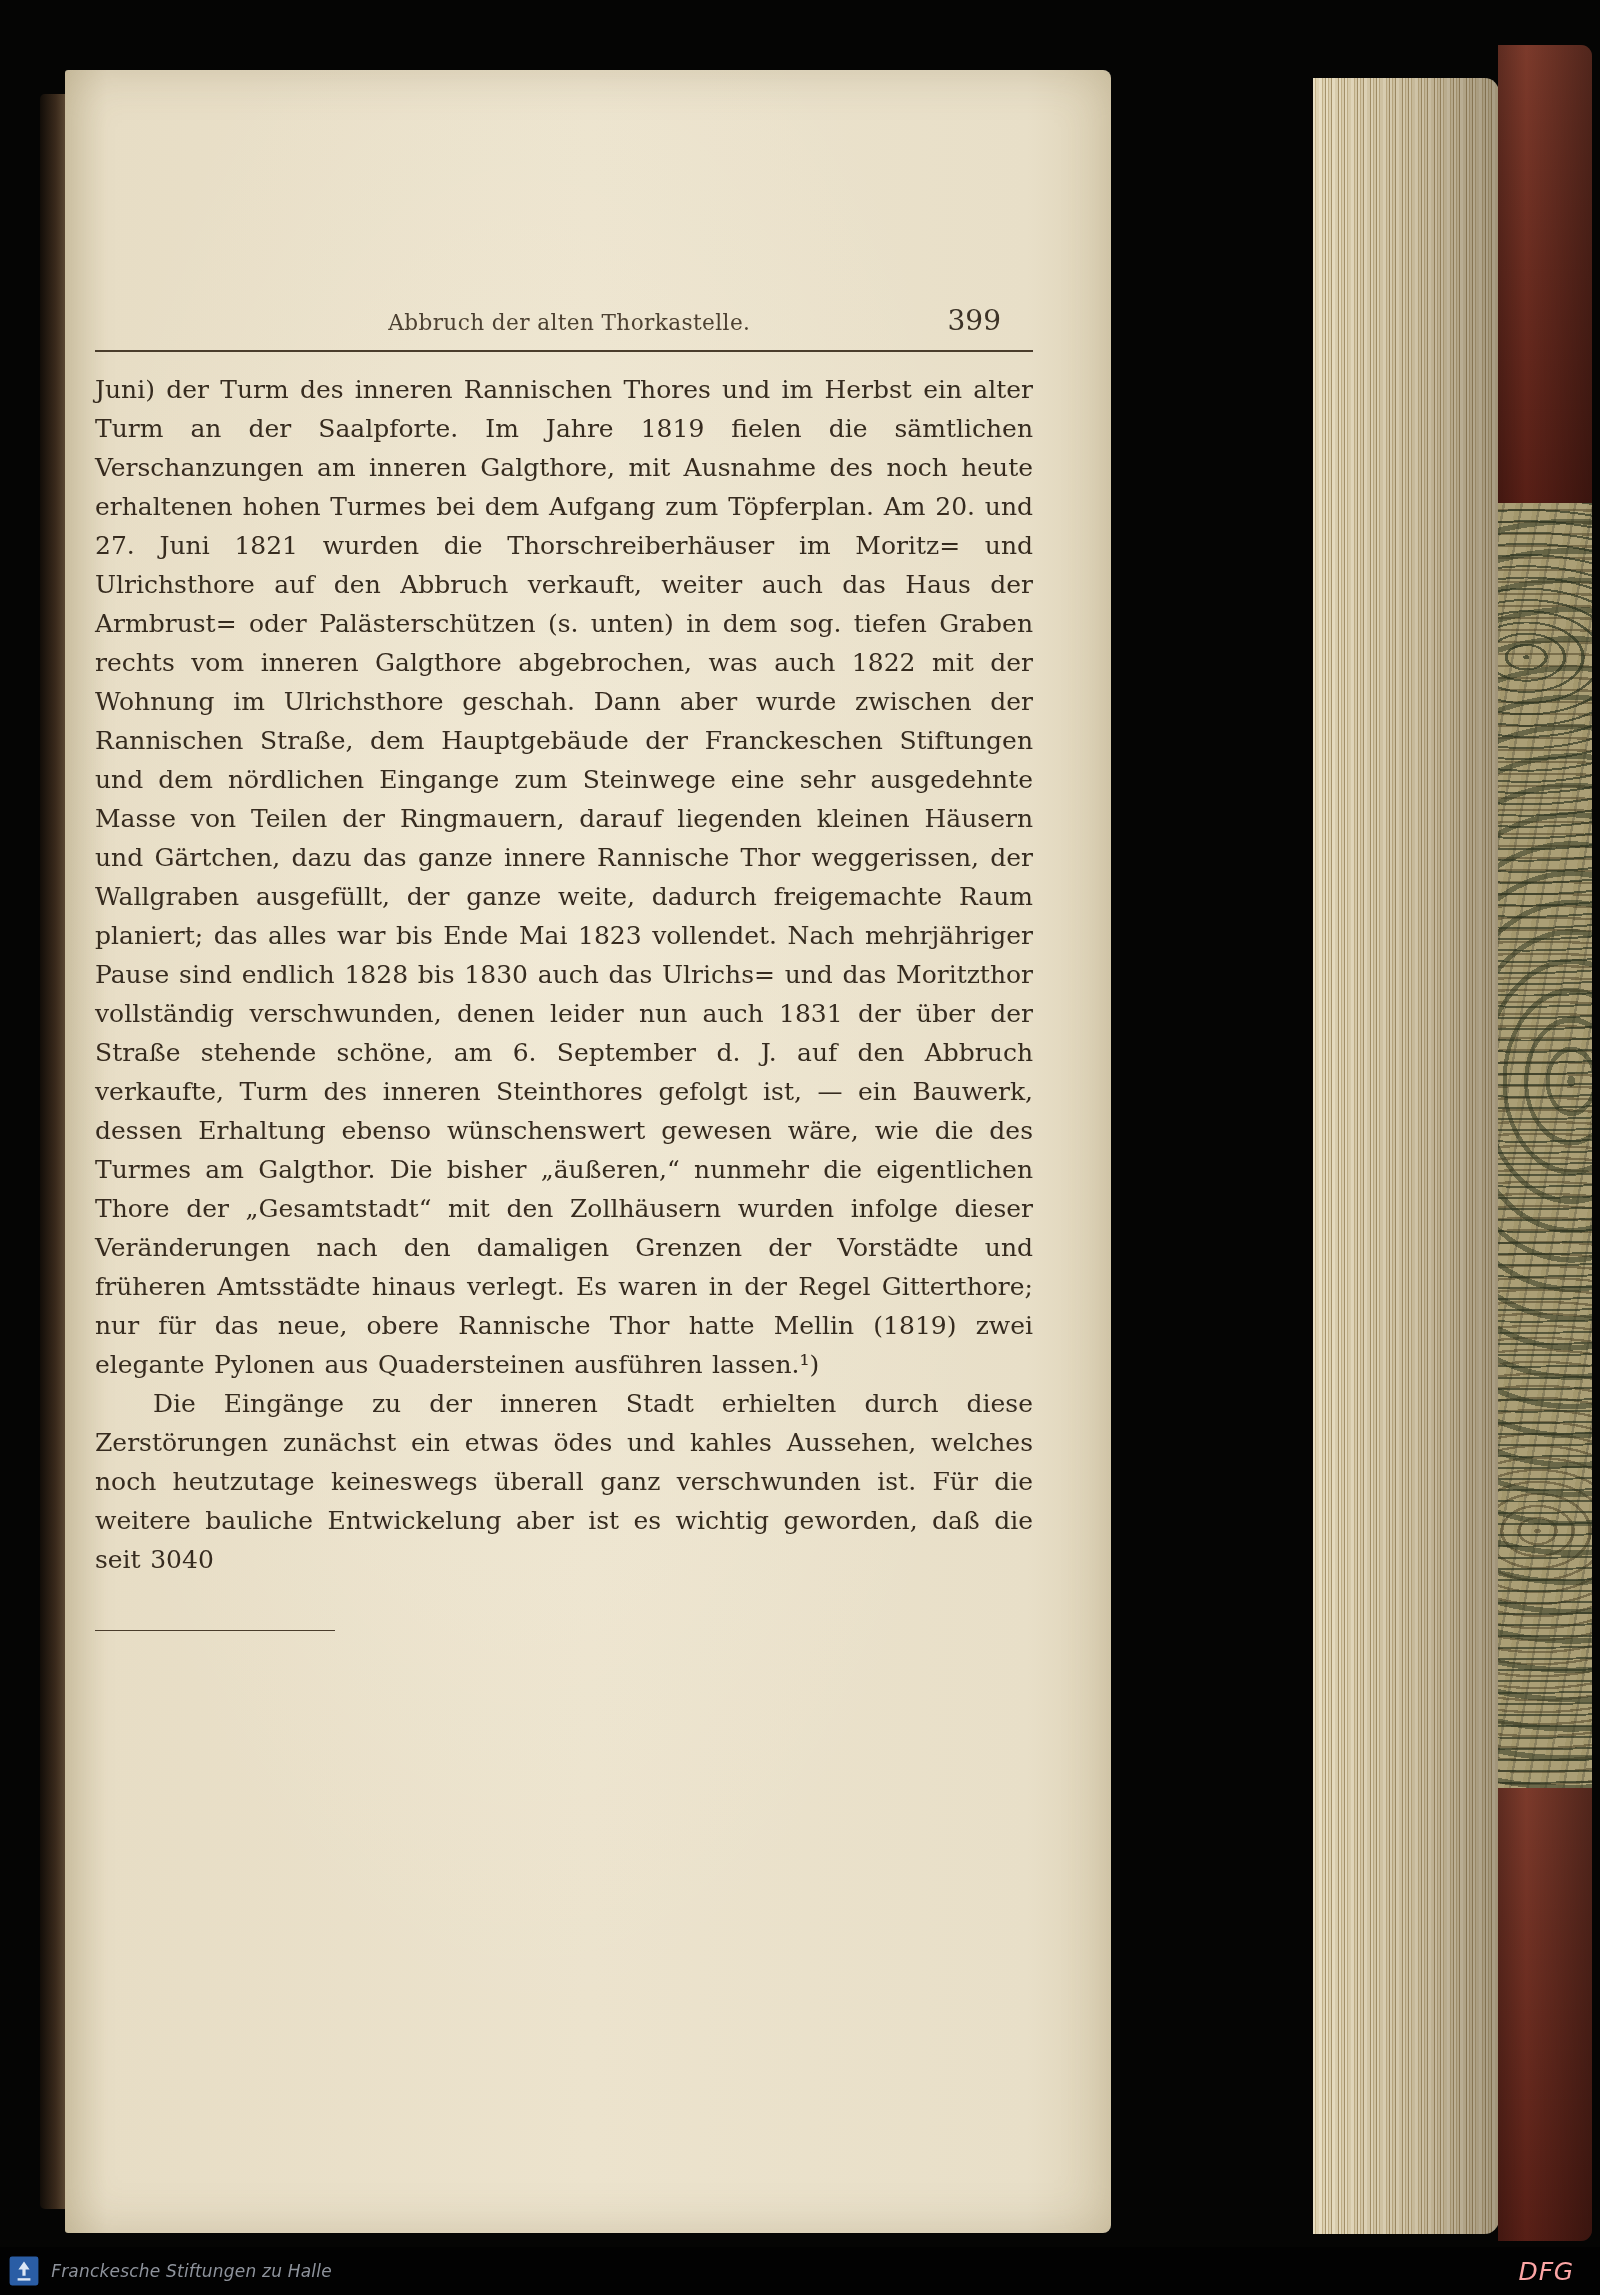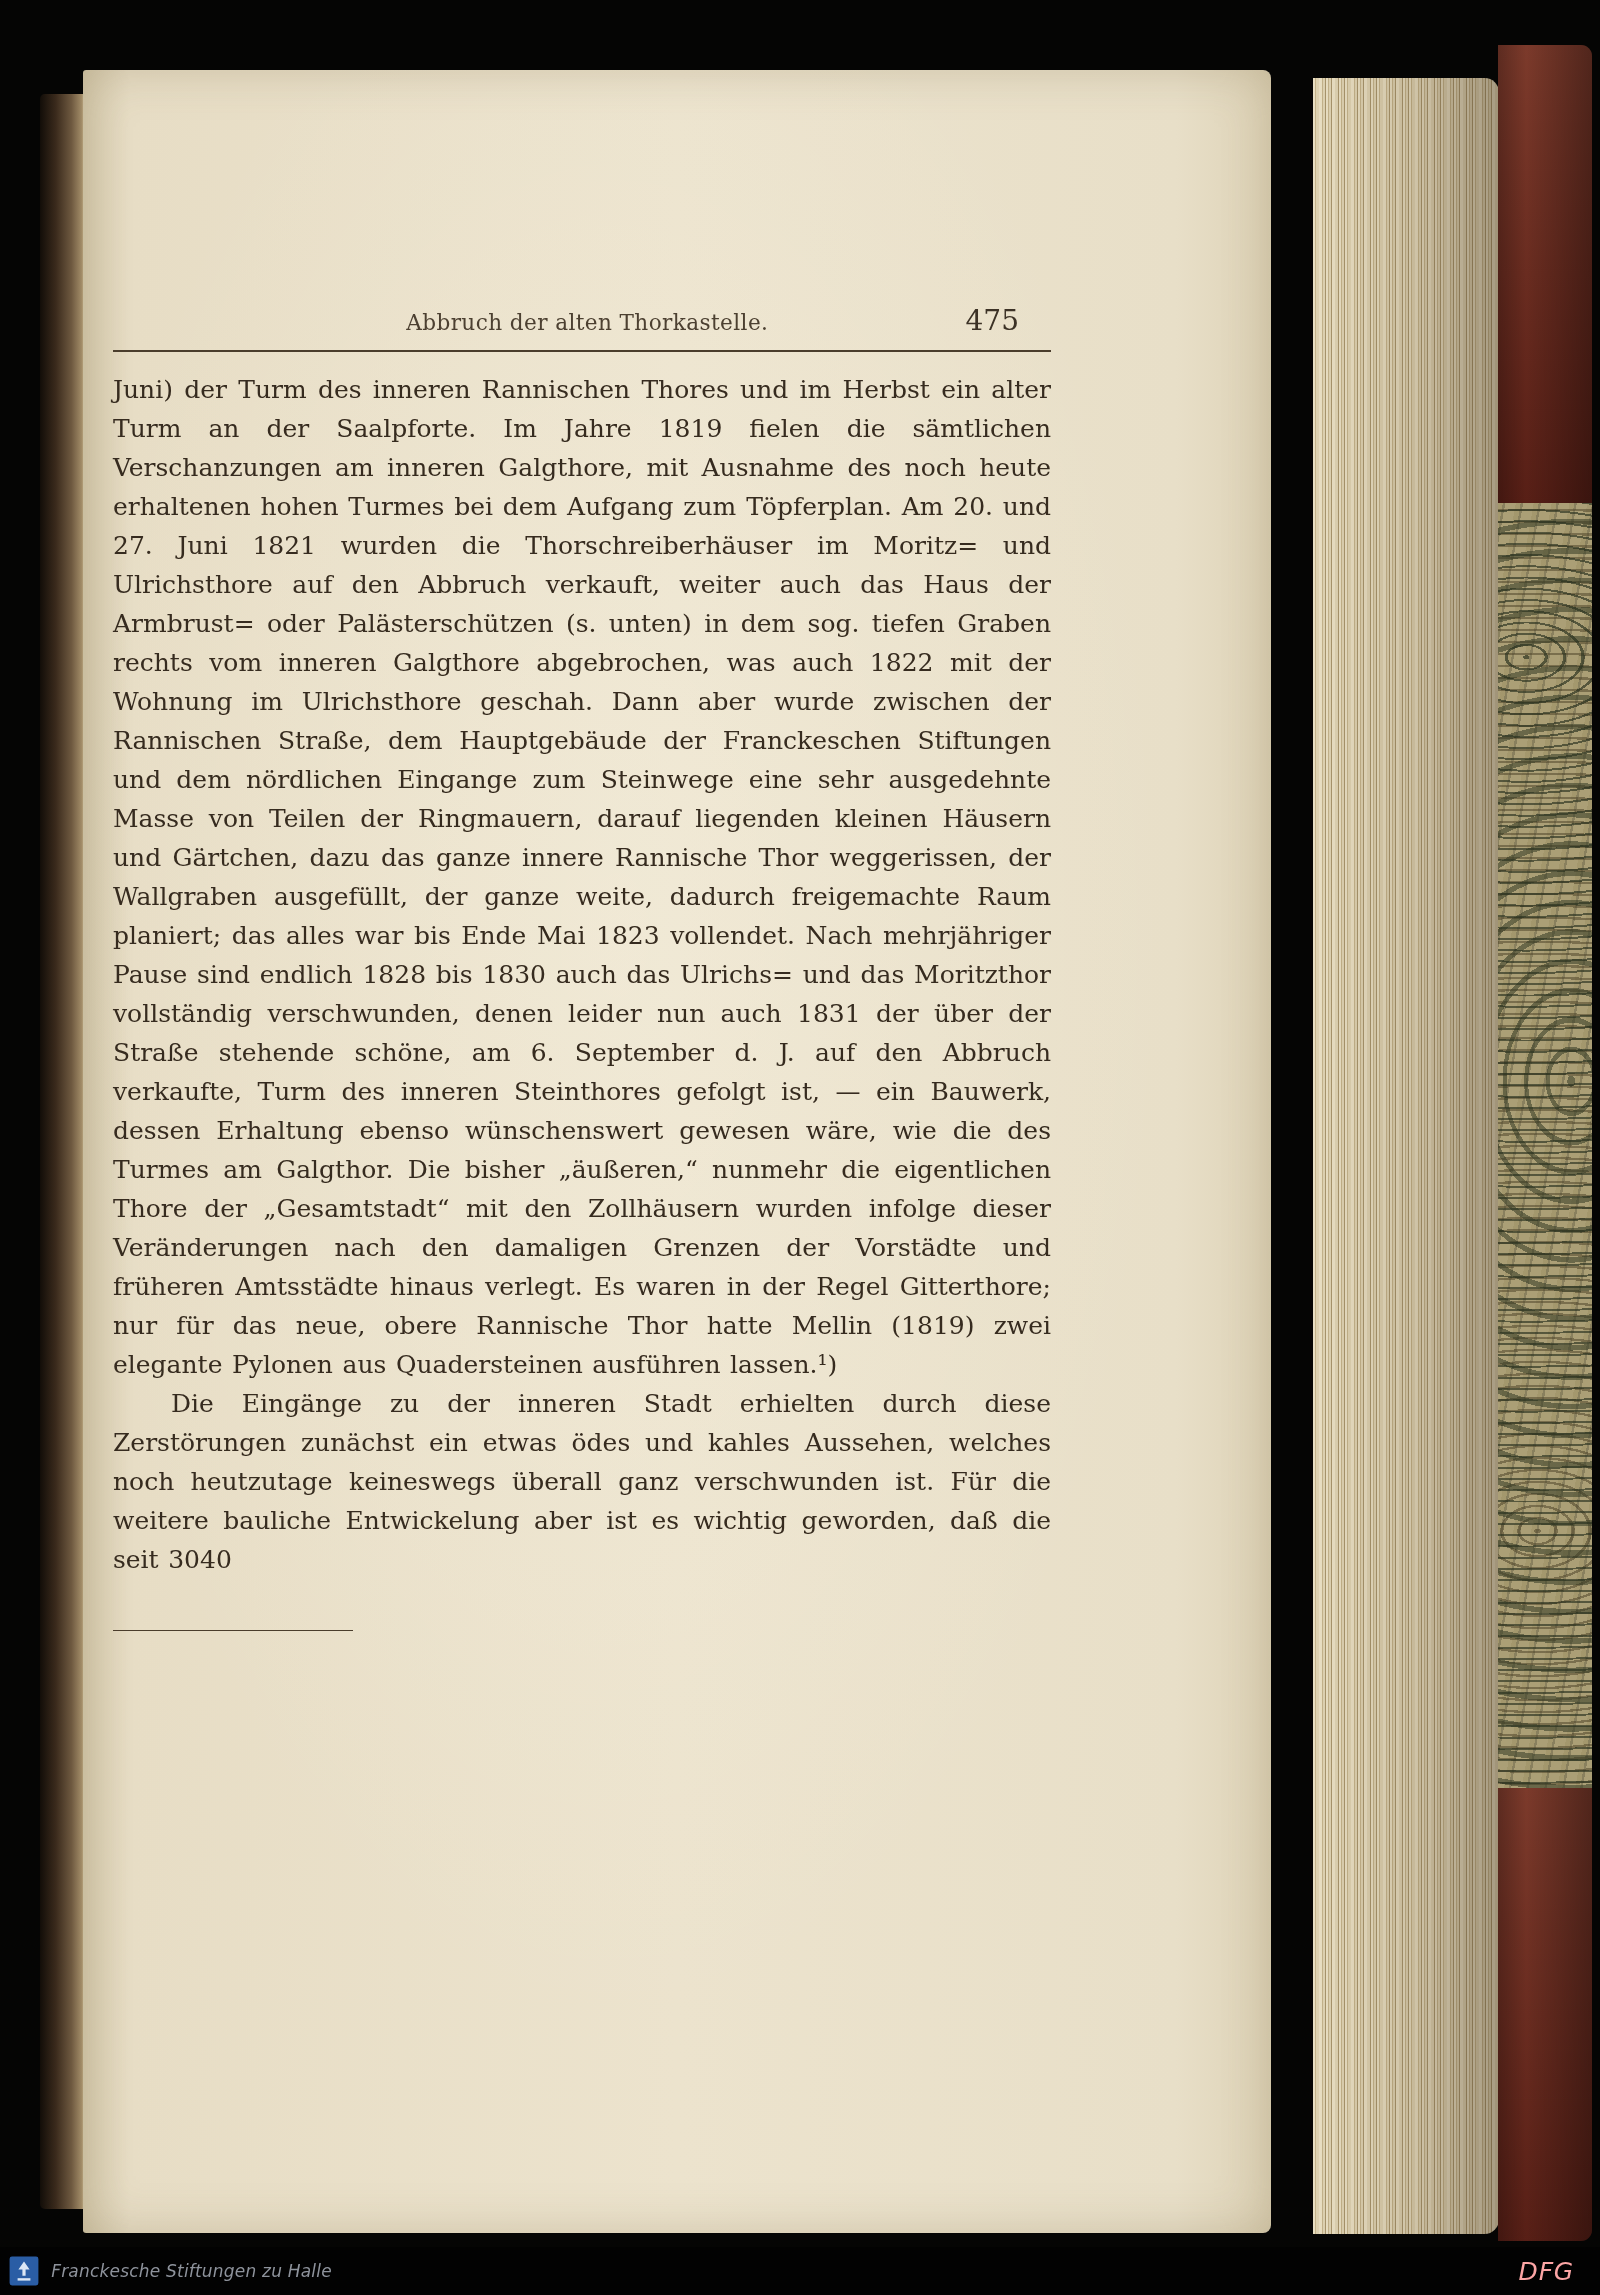--- a/index.html
+++ b/index.html
@@ -13,21 +13,21 @@
 
   
   .gutter-edge{
     position:absolute;left:40px;top:94px;width:45px;height:2115px;
     background:linear-gradient(90deg,#120d08 0%,#3a2a1c 35%,#6e5940 70%,#a08a66 92%,#c9b892 100%);
     border-radius:4.8px 0 0 4.8px;
   }
 
   
   .book-page{
-    position:absolute;left:83px;top:70px;width:1188px;height:2163px;
+    position:absolute;left:65px;top:70px;width:1046px;height:2163px;
     background:
       radial-gradient(ellipse at 45% 40%, rgba(255,252,240,.25) 0%, rgba(0,0,0,0) 60%),
       linear-gradient(90deg,#d6cbae 0%,#e7ddc5 4%,#ece3cd 50%,#e8dfc8 92%,#ddd2b6 100%);
     border-radius:3.2px 8px 8px 3.2px;
     box-shadow:inset 0 0 48px rgba(120,100,60,.25);
     color:#352a1e;
   }
   .text-area{
     position:absolute;left:30px;top:234px;width:938px;
   }
@@ -128,21 +128,21 @@
 </head>
 <body>
 
 <div class="gutter-edge"></div>
 
 <div class="book-page">
   <div class="text-area">
 
     <div class="page-header">
       <span class="running-title">Abbruch der alten Thorkastelle.</span>
-      <span class="page-number">475</span>
+      <span class="page-number">399</span>
     </div>
     <hr class="header-rule">
 
     <div class="body-text">
       <p>Juni) der Turm des inneren Rannischen Thores und im Herbst ein alter Turm an der Saalpforte. Im Jahre 1819 fielen die sämtlichen Verschanzungen am inneren Galgthore, mit Ausnahme des noch heute erhaltenen hohen Turmes bei dem Aufgang zum Töpferplan. Am 20. und 27. Juni 1821 wurden die Thorschreiberhäuser im Moritz= und Ulrichsthore auf den Abbruch verkauft, weiter auch das Haus der Armbrust= oder Palästerschützen (s. unten) in dem sog. tiefen Graben rechts vom inneren Galgthore abgebrochen, was auch 1822 mit der Wohnung im Ulrichsthore geschah. Dann aber wurde zwischen der Rannischen Straße, dem Hauptgebäude der Franckeschen Stiftungen und dem nördlichen Eingange zum Steinwege eine sehr ausgedehnte Masse von Teilen der Ringmauern, darauf liegenden kleinen Häusern und Gärtchen, dazu das ganze innere Rannische Thor weggerissen, der Wallgraben ausgefüllt, der ganze weite, dadurch freigemachte Raum planiert; das alles war bis Ende Mai 1823 vollendet. Nach mehrjähriger Pause sind endlich 1828 bis 1830 auch das Ulrichs= und das Moritzthor vollständig verschwunden, denen leider nun auch 1831 der über der Straße stehende schöne, am 6. September d. J. auf den Abbruch verkaufte, Turm des inneren Steinthores gefolgt ist, — ein Bauwerk, dessen Erhaltung ebenso wünschenswert gewesen wäre, wie die des Turmes am Galgthor. Die bisher „äußeren,“ nunmehr die eigentlichen Thore der „Gesamtstadt“ mit den Zollhäusern wurden infolge dieser Veränderungen nach den damaligen Grenzen der Vorstädte und früheren Amtsstädte hinaus verlegt. Es waren in der Regel Gitterthore; nur für das neue, obere Rannische Thor hatte Mellin (1819) zwei elegante Pylonen aus Quadersteinen ausführen lassen.¹)</p>
       <p class="indented">Die Eingänge zu der inneren Stadt erhielten durch diese Zerstörungen zunächst ein etwas ödes und kahles Aussehen, welches noch heutzutage keineswegs überall ganz verschwunden ist. Für die weitere bauliche Entwickelung aber ist es wichtig geworden, daß die seit 3040</p>
     </div>
 
     <div class="footnote-block">
       <hr class="footnote-rule">

